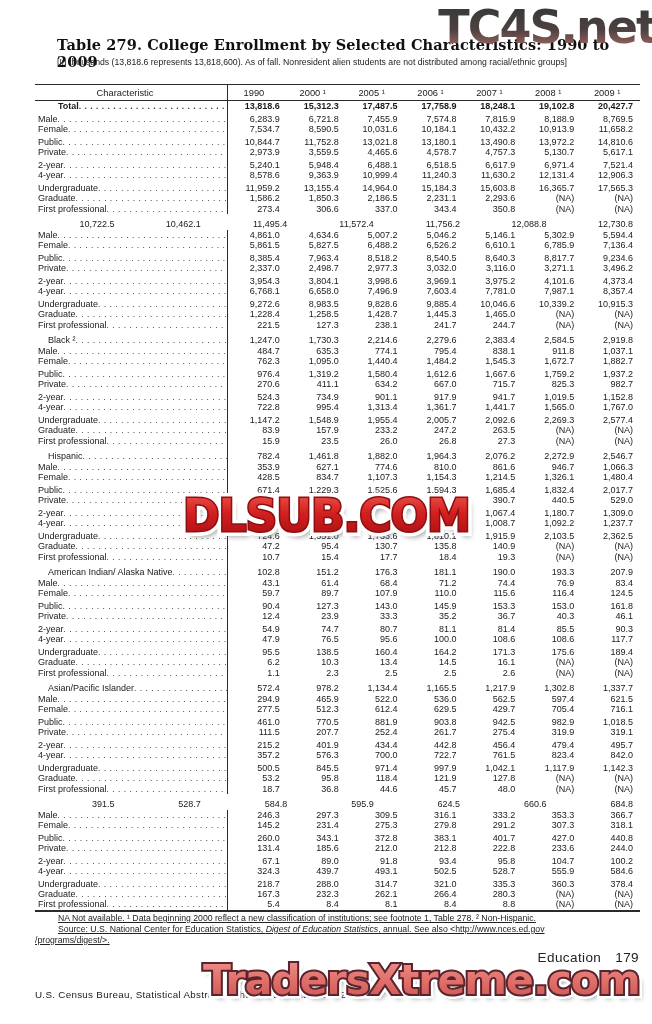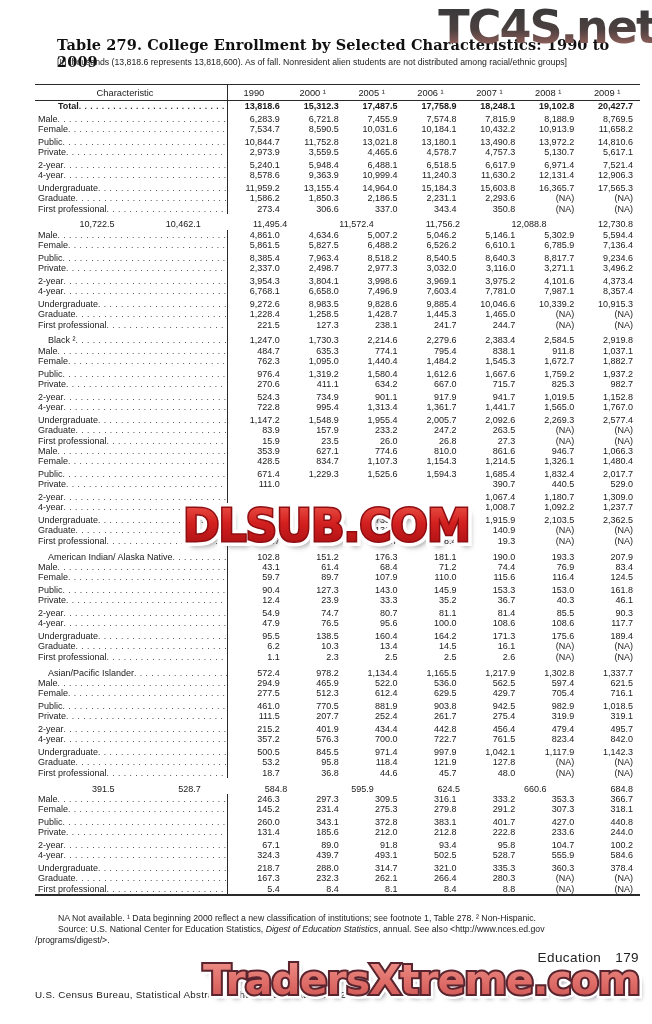--- a/index.html
+++ b/index.html
@@ -48,21 +48,21 @@
   .vcell { flex:1; text-align:right; padding-right:7px; white-space:nowrap; }
   .st-total { font-weight:bold; }
   .st-total .lcell { padding-left:23px; }
   .st-section .lcell { padding-left:13px; }
   .gap-sub > div { padding-top:2.5px; }
   .gap-sect > div { padding-top:5.5px; }
   .gap-sub > .vcell, .gap-sect > .vcell { padding-right:7px; }
   
   .fnotes {
     position:absolute; left:35px; top:913px; width:607px;
-    font-size:8.7px; line-height:10.8px; color:#222;
+    font-size:8.7px; line-height:10.8px; color:#222;text-decoration:underline;
   }
   .fnotes .ind { padding-left:23px; }
   .fnotes i { font-style:italic; }
   .eduline {
     position:absolute; right:13px; top:950px;
     font-size:13.5px; letter-spacing:0.4px; color:#222;
   }
   .eduline .pgnum { margin-left:14px; }
   .census {
     position:absolute; left:35px; top:989px;
@@ -73,21 +73,21 @@
     position:absolute; font-family:"DejaVu Sans","Liberation Sans",sans-serif;
     font-weight:bold; white-space:nowrap; pointer-events:none; z-index:9;
   }
   .wm span { position:absolute; left:0; top:0; }
   .wm span.front { position:relative; }
   .wm-top { right:-4px; top:0px; font-size:46px; letter-spacing:-2px; }
   .wm-top .front {
     background:linear-gradient(180deg,#3a3a3a 18%,#4d4140 55%,#8e5f5a 82%,#a5736c 100%);
     -webkit-background-clip:text; background-clip:text; color:transparent;
   }
-  .wm-mid { left:183px; top:500px; font-size:44px; letter-spacing:-1px; }
+  .wm-mid { left:183px; top:490px; font-size:44px; letter-spacing:-1px; }
   .wm-mid .o1 { -webkit-text-stroke:10px #ffffff; color:#fff;
     text-shadow:4px 6px 5px rgba(110,110,110,0.6); }
   .wm-mid .o2 { -webkit-text-stroke:3px #8f0e12; color:#8f0e12; }
   .wm-mid .front {
     background:linear-gradient(180deg,#ef5a4e 0%,#d3201f 45%,#a50d12 100%);
     -webkit-background-clip:text; background-clip:text; color:transparent;
   }
   .wm-btm { left:203px; top:956px; font-size:41px; letter-spacing:-1px; }
   .wm-btm .o1 { -webkit-text-stroke:9px #ffffff; color:#fff;
     text-shadow:4px 5px 4px rgba(90,90,110,0.5); }
@@ -499,20 +499,33 @@
             <span class="ltext">First professional</span>
             <span class="dots"></span>
           </div>
           <div class="vcell">15.9</div>
           <div class="vcell">23.5</div>
           <div class="vcell">26.0</div>
           <div class="vcell">26.8</div>
           <div class="vcell">27.3</div>
           <div class="vcell">(NA)</div>
           <div class="vcell">(NA)</div>
+        </div>
+        <div class="trow st-section gap-sect">
+          <div class="lcell">
+            <span class="ltext">Hispanic</span>
+            <span class="dots"></span>
+          </div>
+          <div class="vcell">782.4</div>
+          <div class="vcell">1,461.8</div>
+          <div class="vcell">1,882.0</div>
+          <div class="vcell">1,964.3</div>
+          <div class="vcell">2,076.2</div>
+          <div class="vcell">2,272.9</div>
+          <div class="vcell">2,546.7</div>
         </div>
         <div class="trow st-plain">
           <div class="lcell">
             <span class="ltext">Male</span>
             <span class="dots"></span>
           </div>
           <div class="vcell">353.9</div>
           <div class="vcell">627.1</div>
           <div class="vcell">774.6</div>
           <div class="vcell">810.0</div>

